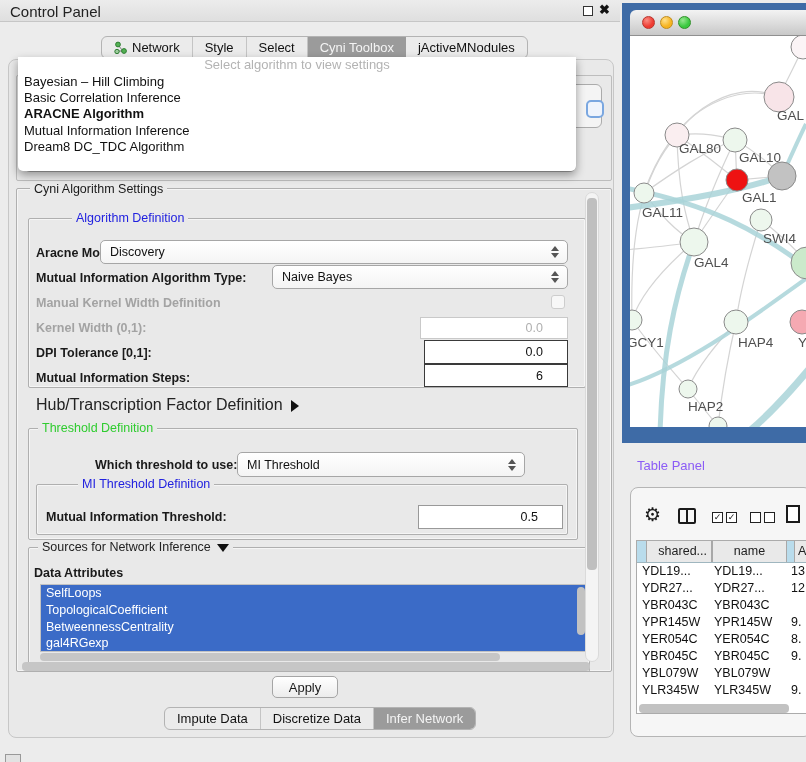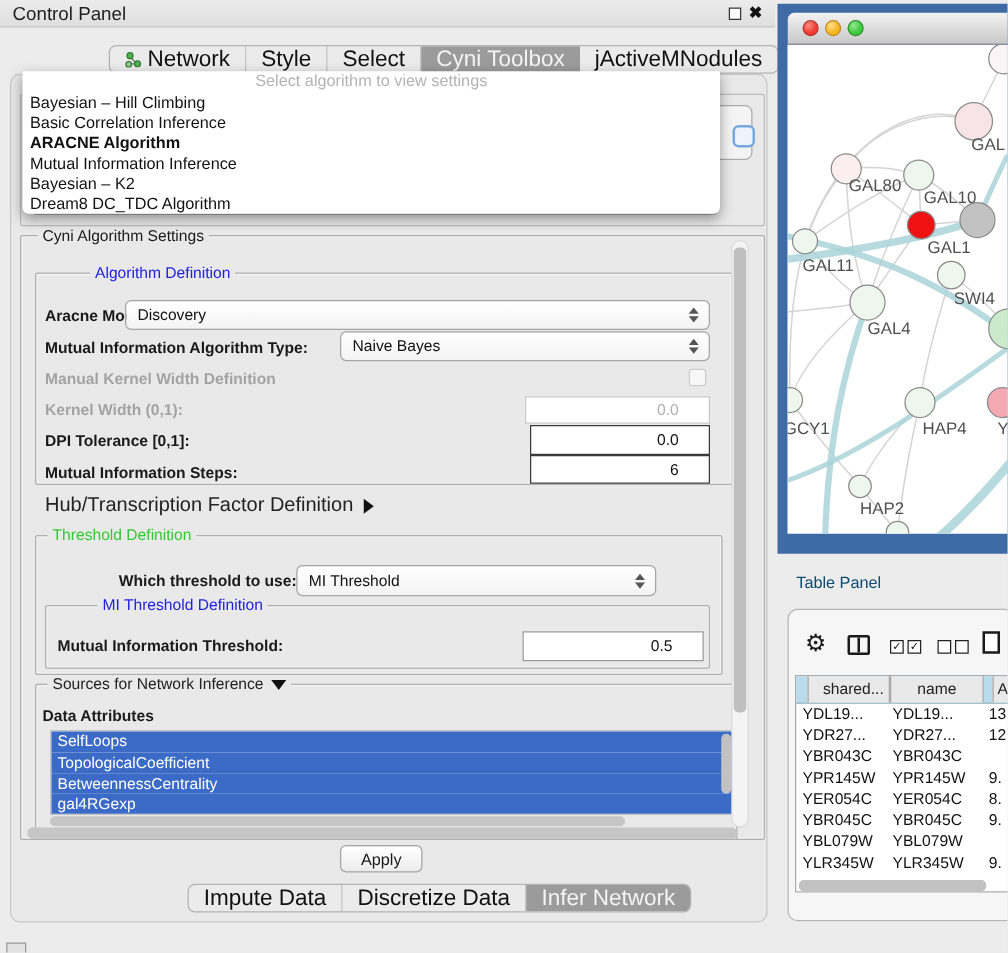--- a/index.html
+++ b/index.html
@@ -8,21 +8,21 @@
   .abs { position:absolute; }
 
   
   .cp-titlebar { left:0; top:8; width:620px; height:22px; background:linear-gradient(#ECECEC,#DFDFDF); border-bottom:1px solid #C6C6C6; }
   .cp-title { position:absolute; left:10px; top:3px; font-size:15px; color:#222; }
   .float-ic { position:absolute; left:583px; top:6px; width:10px; height:10px; border:1.5px solid #333; background:#fff; }
   .close-ic { position:absolute; left:599px; top:2px; font-size:13px; font-weight:bold; color:#111; }
 
   .content-panel { left:8px; top:59px; width:606px; height:679px; background:#E9E9E9; border:1px solid #C7C7C7; border-radius:8px; }
 
-  .tabbar { display:flex; height:23px; border:1px solid #B3B3B3; border-radius:6px; overflow:hidden; background:#EBEBEB; font-size:18px; }
+  .tabbar { display:flex; height:23px; border:1px solid #B3B3B3; border-radius:6px; overflow:hidden; background:#EBEBEB; font-size:13px;margin-left:14px; }
   .tabbar .tab { display:flex; align-items:center; gap:5px; padding:0 12px; color:#111; border-right:1px solid #C4C4C4; white-space:nowrap; }
   .tabbar .tab:last-child { border-right:none; }
   .tabbar .tab.active { background:#9B9B9B; color:#F4F4F4; border-right:none; }
   .top-tabs { left:87px; top:36px; }
   .bottom-tabs { left:150px; top:707px; }
 
   
   .groupIA { left:16px; top:75px; width:596px; height:106px; border:1px solid #BDBDBD; border-radius:2px; }
   .boxA { left:24px; top:84px; width:578px; height:44px; background:#F4F4F4; border:1px solid #ABABAB; border-radius:6px; }
   .focus-blue { left:586px; top:100px; width:18px; height:18px; border:2px solid #7AA7E0; border-radius:5px; background:#EFF4FC; }
@@ -68,21 +68,21 @@
   
   .net-frame { left:622px; top:3px; width:190px; height:440px; background:#3E6BA6; }
   .net-titlebar { left:630px; top:10px; width:182px; height:26px; background:linear-gradient(#F3F3F3,#C8C8C8); border-radius:6px 6px 0 0; border-bottom:1px solid #909090; }
   .tl { position:absolute; top:6px; width:13px; height:13px; border-radius:50%; }
   .tl.red { background:radial-gradient(circle at 35% 30%, #FA8C82, #EE3B32 60%); border:1px solid #B8342C; }
   .tl.yellow { background:radial-gradient(circle at 35% 30%, #FFE08A, #F6B31F 60%); border:1px solid #C08C1C; }
   .tl.green { background:radial-gradient(circle at 35% 30%, #97E690, #3BC93F 60%); border:1px solid #2E9127; }
   .net-canvas { left:630px; top:36px; width:182px; height:391px; background:#fff; overflow:hidden; }
 
   
-  .tp-strip-label { left:637px; top:458px; font-size:13px; color:#0c4a6e; }
+  .tp-strip-label { left:637px; top:458px; font-size:13px; color:#8b5cf6; }
   .tp-container { left:630px; top:487px; width:182px; height:250px; background:#F6F6F6; border:1px solid #B5B5B5; border-radius:8px; }
   .gear { left:644px; top:503px; font-size:19px; color:#1a1a1a; }
   .split-ic { left:678px; top:508px; width:18px; height:16px; border:2px solid #1a1a1a; border-radius:2px; }
   .split-ic::after { content:""; position:absolute; left:6px; top:0; width:2px; height:12px; background:#1a1a1a; }
   .cb { position:absolute; width:11px; height:11px; border:1.5px solid #222; background:#fff; font-size:9px; line-height:9px; text-align:center; color:#111; }
   .page-ic { left:786px; top:505px; width:14px; height:18px; border:2px solid #1a1a1a; background:#fff; }
   .tbl-wrap { left:636px; top:540px; width:176px; height:174px; background:#fff; border:1px solid #ABABAB; }
   .tbl-head { position:absolute; left:0; top:0; width:100%; height:22px; background:#B9DCEC; border-bottom:1px solid #9FB6BF; }
   .hcell { position:absolute; top:0; height:21px; background:#E9E9E9; border-left:1px solid #A8A8A8; border-right:1px solid #A8A8A8; font-size:12.5px; color:#222; line-height:21px; }
   .tbl-rows { position:absolute; left:0; top:22px; width:100%; height:139px; overflow:hidden; }
@@ -221,21 +221,20 @@
       <span>Infer Network</span>
     </div>
   </div>
 
 <div class="abs dropdown" id="dropdown">
   <div class="dd-head">Select algorithm to view settings</div>
 <div class="dd-item">Bayesian – Hill Climbing</div>
     <div class="dd-item">Basic Correlation Inference</div>
     <div class="dd-item sel">ARACNE Algorithm</div>
     <div class="dd-item">Mutual Information Inference</div>
-    <div class="dd-item">Bayesian – K2</div>
     <div class="dd-item">Dream8 DC_TDC Algorithm</div>
   </div>
 
 <div class="abs mini-square"></div>
 
 <div class="abs net-frame"></div>
 <div class="abs net-titlebar">
   <div class="tl red" style="left:12px;"></div>
   <div class="tl yellow" style="left:30px;"></div>
   <div class="tl green" style="left:48px;"></div>

